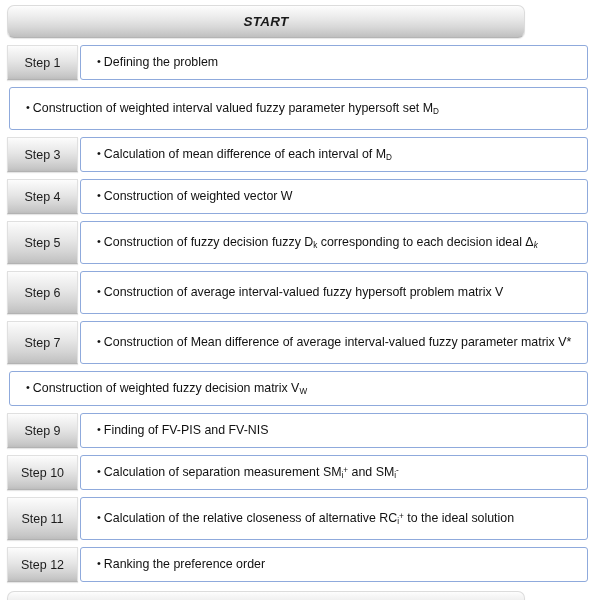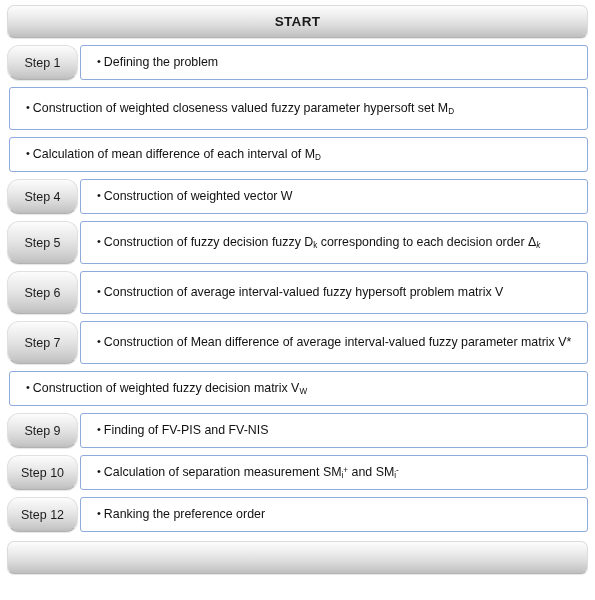--- a/index.html
+++ b/index.html
@@ -17,56 +17,57 @@
 
   #flowchart {
     position: absolute;
     left: 7px;
     top: 5px;
     width: 581px;
   }
 
   
   .terminator {
-    width: 581px;
+    width: 518px;
     height: 33px;
     box-sizing: border-box;
     border-radius: 7px;
     background: linear-gradient(to bottom,
                 #fdfdfd 0%,
                 #f4f4f4 18%,
                 #e8e8e8 42%,
                 #d8d8d8 68%,
                 #c9c9c9 88%,
                 #bfbfbf 100%);
     border: 1px solid #dcdcdc;
     border-bottom: 1px solid #b4b4b4;
     display: flex;
     align-items: center;
     justify-content: center;
     font-size: 13.5px;
     font-weight: bold;
     color: #1a1a1a;
     letter-spacing: 0.3px;
     box-shadow: 0 1px 1px rgba(0,0,0,0.10);
+    font-style: italic;
   }
   #end-bar { margin-top: 9px; }
 
   
   .step-row {
     display: flex;
     align-items: stretch;
     margin-top: 7px;
   }
 
   .step-label {
     width: 71px;
     min-width: 71px;
     box-sizing: border-box;
-    border-radius: 12px;
+    border-radius: 0;
     background: linear-gradient(to bottom,
                 #fcfcfc 0%,
                 #f2f2f2 20%,
                 #e6e6e6 45%,
                 #d5d5d5 72%,
                 #c6c6c6 92%,
                 #bdbdbd 100%);
     border: 1px solid #e0e0e0;
     border-bottom: 1px solid #b2b2b2;
     display: flex;
@@ -124,42 +125,45 @@
       <div class="step-row">
         <div class="step-label h1">
           <span>Step 1</span>
         </div>
         <div class="step-content h1">
           <div class="step-text"><span class="bullet">•</span><span>Defining the problem</span></div>
         </div>
       </div>
       <div class="step-row">
         <div class="step-content h2">
-          <div class="step-text"><span class="bullet">•</span><span>Construction of weighted closeness valued fuzzy parameter hypersoft set M</span><sub>D</sub></div>
-        </div>
-      </div>
-      <div class="step-row">
+          <div class="step-text"><span class="bullet">•</span><span>Construction of weighted interval valued fuzzy parameter hypersoft set M</span><sub>D</sub></div>
+        </div>
+      </div>
+      <div class="step-row">
+        <div class="step-label h1">
+          <span>Step 3</span>
+        </div>
         <div class="step-content h1">
           <div class="step-text"><span class="bullet">•</span><span>Calculation of mean difference of each interval of M</span><sub>D</sub></div>
         </div>
       </div>
       <div class="step-row">
         <div class="step-label h1">
           <span>Step 4</span>
         </div>
         <div class="step-content h1">
           <div class="step-text"><span class="bullet">•</span><span>Construction of weighted vector W</span></div>
         </div>
       </div>
       <div class="step-row">
         <div class="step-label h2">
           <span>Step 5</span>
         </div>
         <div class="step-content h2">
-          <div class="step-text"><span class="bullet">•</span><span>Construction of fuzzy decision fuzzy D</span><sub>k</sub><span> corresponding to each decision order Δ</span><sub class="ital">k</sub></div>
+          <div class="step-text"><span class="bullet">•</span><span>Construction of fuzzy decision fuzzy D</span><sub>k</sub><span> corresponding to each decision ideal Δ</span><sub class="ital">k</sub></div>
         </div>
       </div>
       <div class="step-row">
         <div class="step-label h2">
           <span>Step 6</span>
         </div>
         <div class="step-content h2">
           <div class="step-text"><span class="bullet">•</span><span>Construction of average interval-valued fuzzy hypersoft problem matrix V</span></div>
         </div>
       </div>
@@ -183,20 +187,28 @@
         <div class="step-content h1">
           <div class="step-text"><span class="bullet">•</span><span>Finding of FV-PIS and FV-NIS</span></div>
         </div>
       </div>
       <div class="step-row">
         <div class="step-label h1">
           <span>Step 10</span>
         </div>
         <div class="step-content h1">
           <div class="step-text"><span class="bullet">•</span><span>Calculation of separation measurement SM</span><sub>i</sub><sup>+</sup><span> and SM</span><sub>i</sub><sup>-</sup></div>
+        </div>
+      </div>
+      <div class="step-row">
+        <div class="step-label h2">
+          <span>Step 11</span>
+        </div>
+        <div class="step-content h2">
+          <div class="step-text"><span class="bullet">•</span><span>Calculation of the relative closeness of alternative RC</span><sub>i</sub><sup>+</sup><span> to the ideal solution</span></div>
         </div>
       </div>
       <div class="step-row">
         <div class="step-label h1">
           <span>Step 12</span>
         </div>
         <div class="step-content h1">
           <div class="step-text"><span class="bullet">•</span><span>Ranking the preference order</span></div>
         </div>
       </div>

